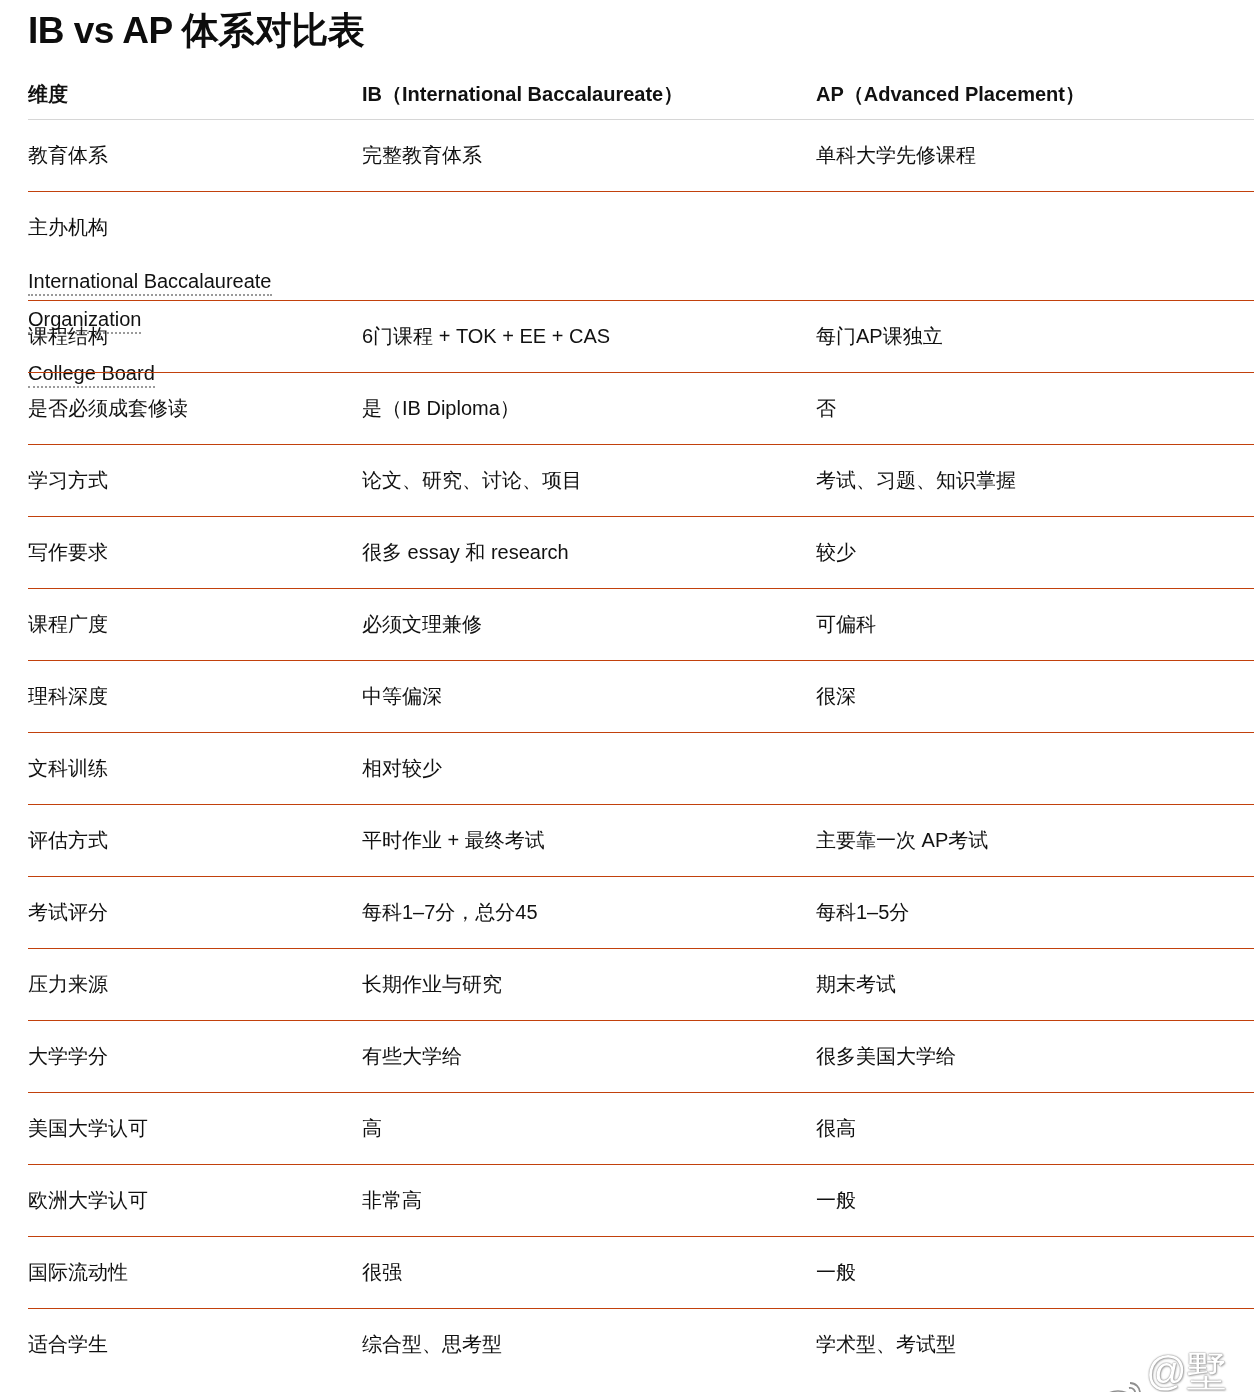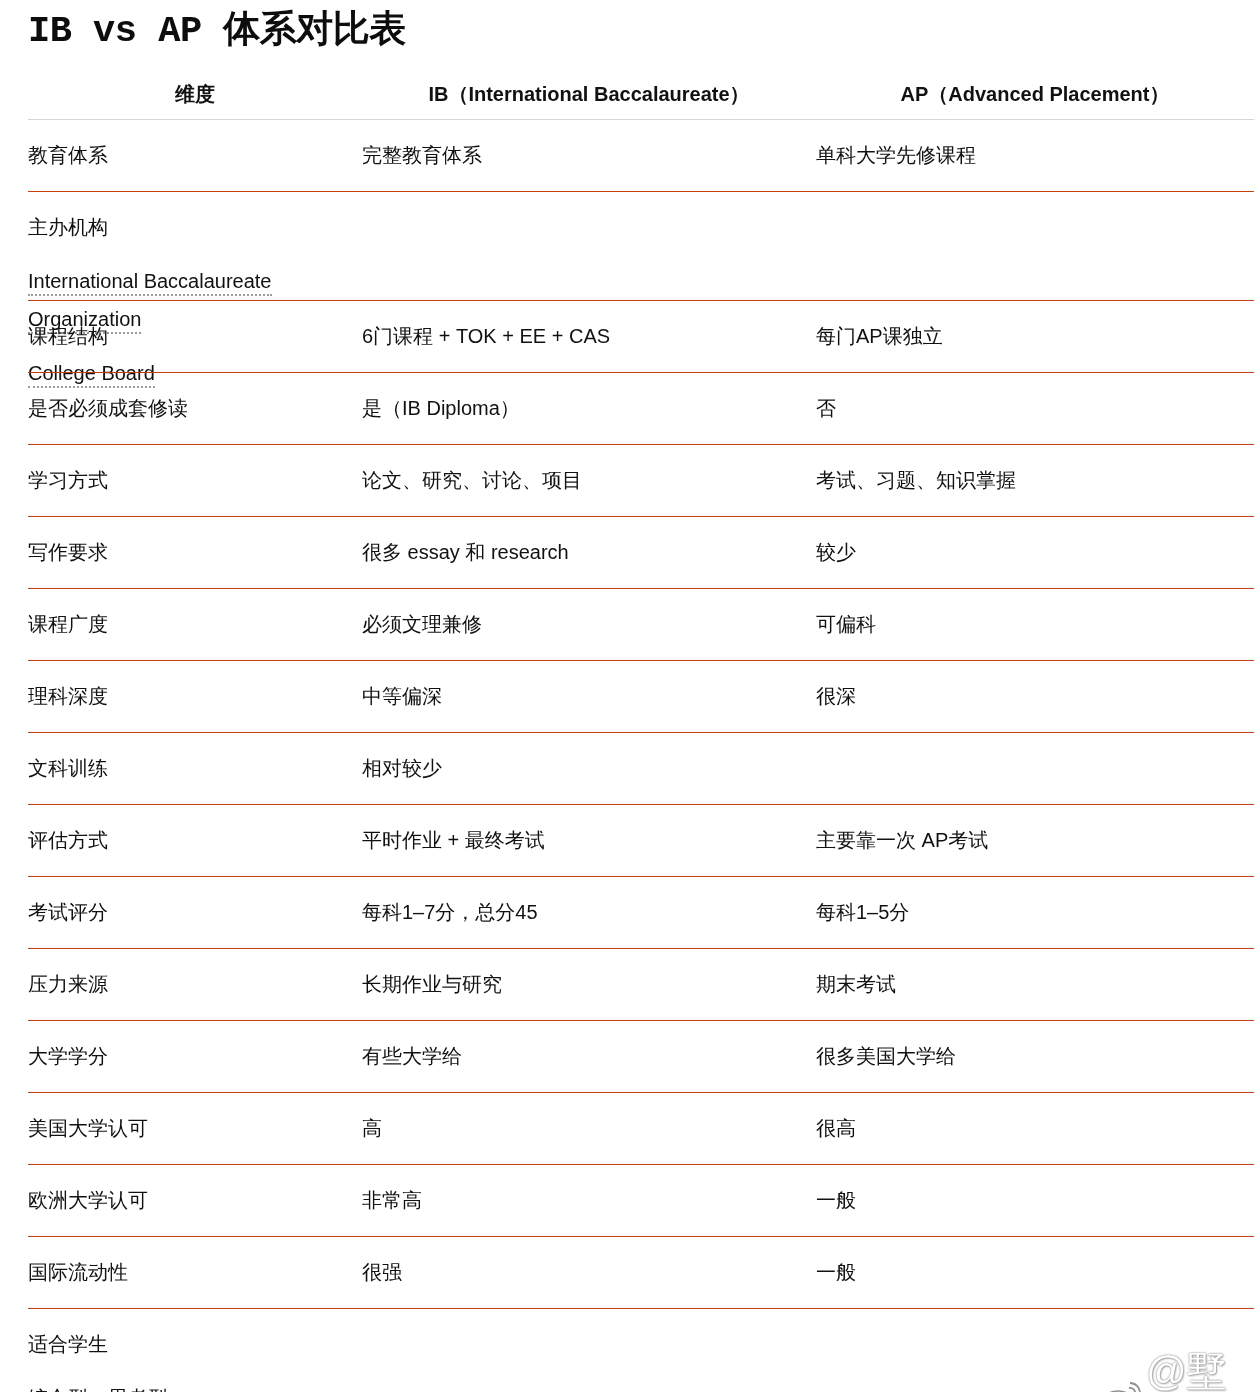--- a/index.html
+++ b/index.html
@@ -18,21 +18,20 @@
     .title {
       position: absolute;
       left: 28px;
       top: 6px;
       font-size: 37px;
       font-weight: 700;
       letter-spacing: -0.5px;
       line-height: 50px;
       color: #0d0d0d;
       margin: 0;
-      font-family: Liberation Mono, monospace;
     }
     .table {
       position: absolute;
       left: 28px;
       top: 70px;
       width: 1226px;
     }
     .row {
       position: relative;
       display: flex;
@@ -43,21 +42,20 @@
       height: 49px;
     }
     .cell {
       font-size: 20px;
       line-height: 38px;
       color: #111111;
     }
     .header .cell {
       font-weight: 700;
       line-height: 48px;
-      text-align: center;
     }
     .c0 { width: 334px; }
     .c1 { width: 454px; }
     .c2 { flex: 1; }
     .row.body { height: 71px; align-items: flex-start; }
     .row.body .cell { padding-top: 16px; }
     .row.tall { height: 108px; flex-direction: column; }
     .link {
       text-decoration: none;
       border-bottom: 2px dotted #9a9a9a;
@@ -187,21 +185,21 @@
     <div class="cell c1">非常高</div>
     <div class="cell c2">一般</div>
   </div>
 
   <div class="row body">
     <div class="cell c0">国际流动性</div>
     <div class="cell c1">很强</div>
     <div class="cell c2">一般</div>
   </div>
 
-  <div class="row body" style="border-bottom:none;flex-direction:column;">
+  <div class="row body" style="border-bottom:none;">
     <div class="cell c0">适合学生</div>
     <div class="cell c1">综合型、思考型</div>
     <div class="cell c2">学术型、考试型</div>
   </div>
 </div>
 
 <div class="watermark">
   <span>
     <svg class="weibo-icon" viewBox="0 0 46 36">
       <ellipse cx="18" cy="24" rx="15" ry="10" fill="#ffffff" stroke="#8a8a8a" stroke-width="1.6"></ellipse>

